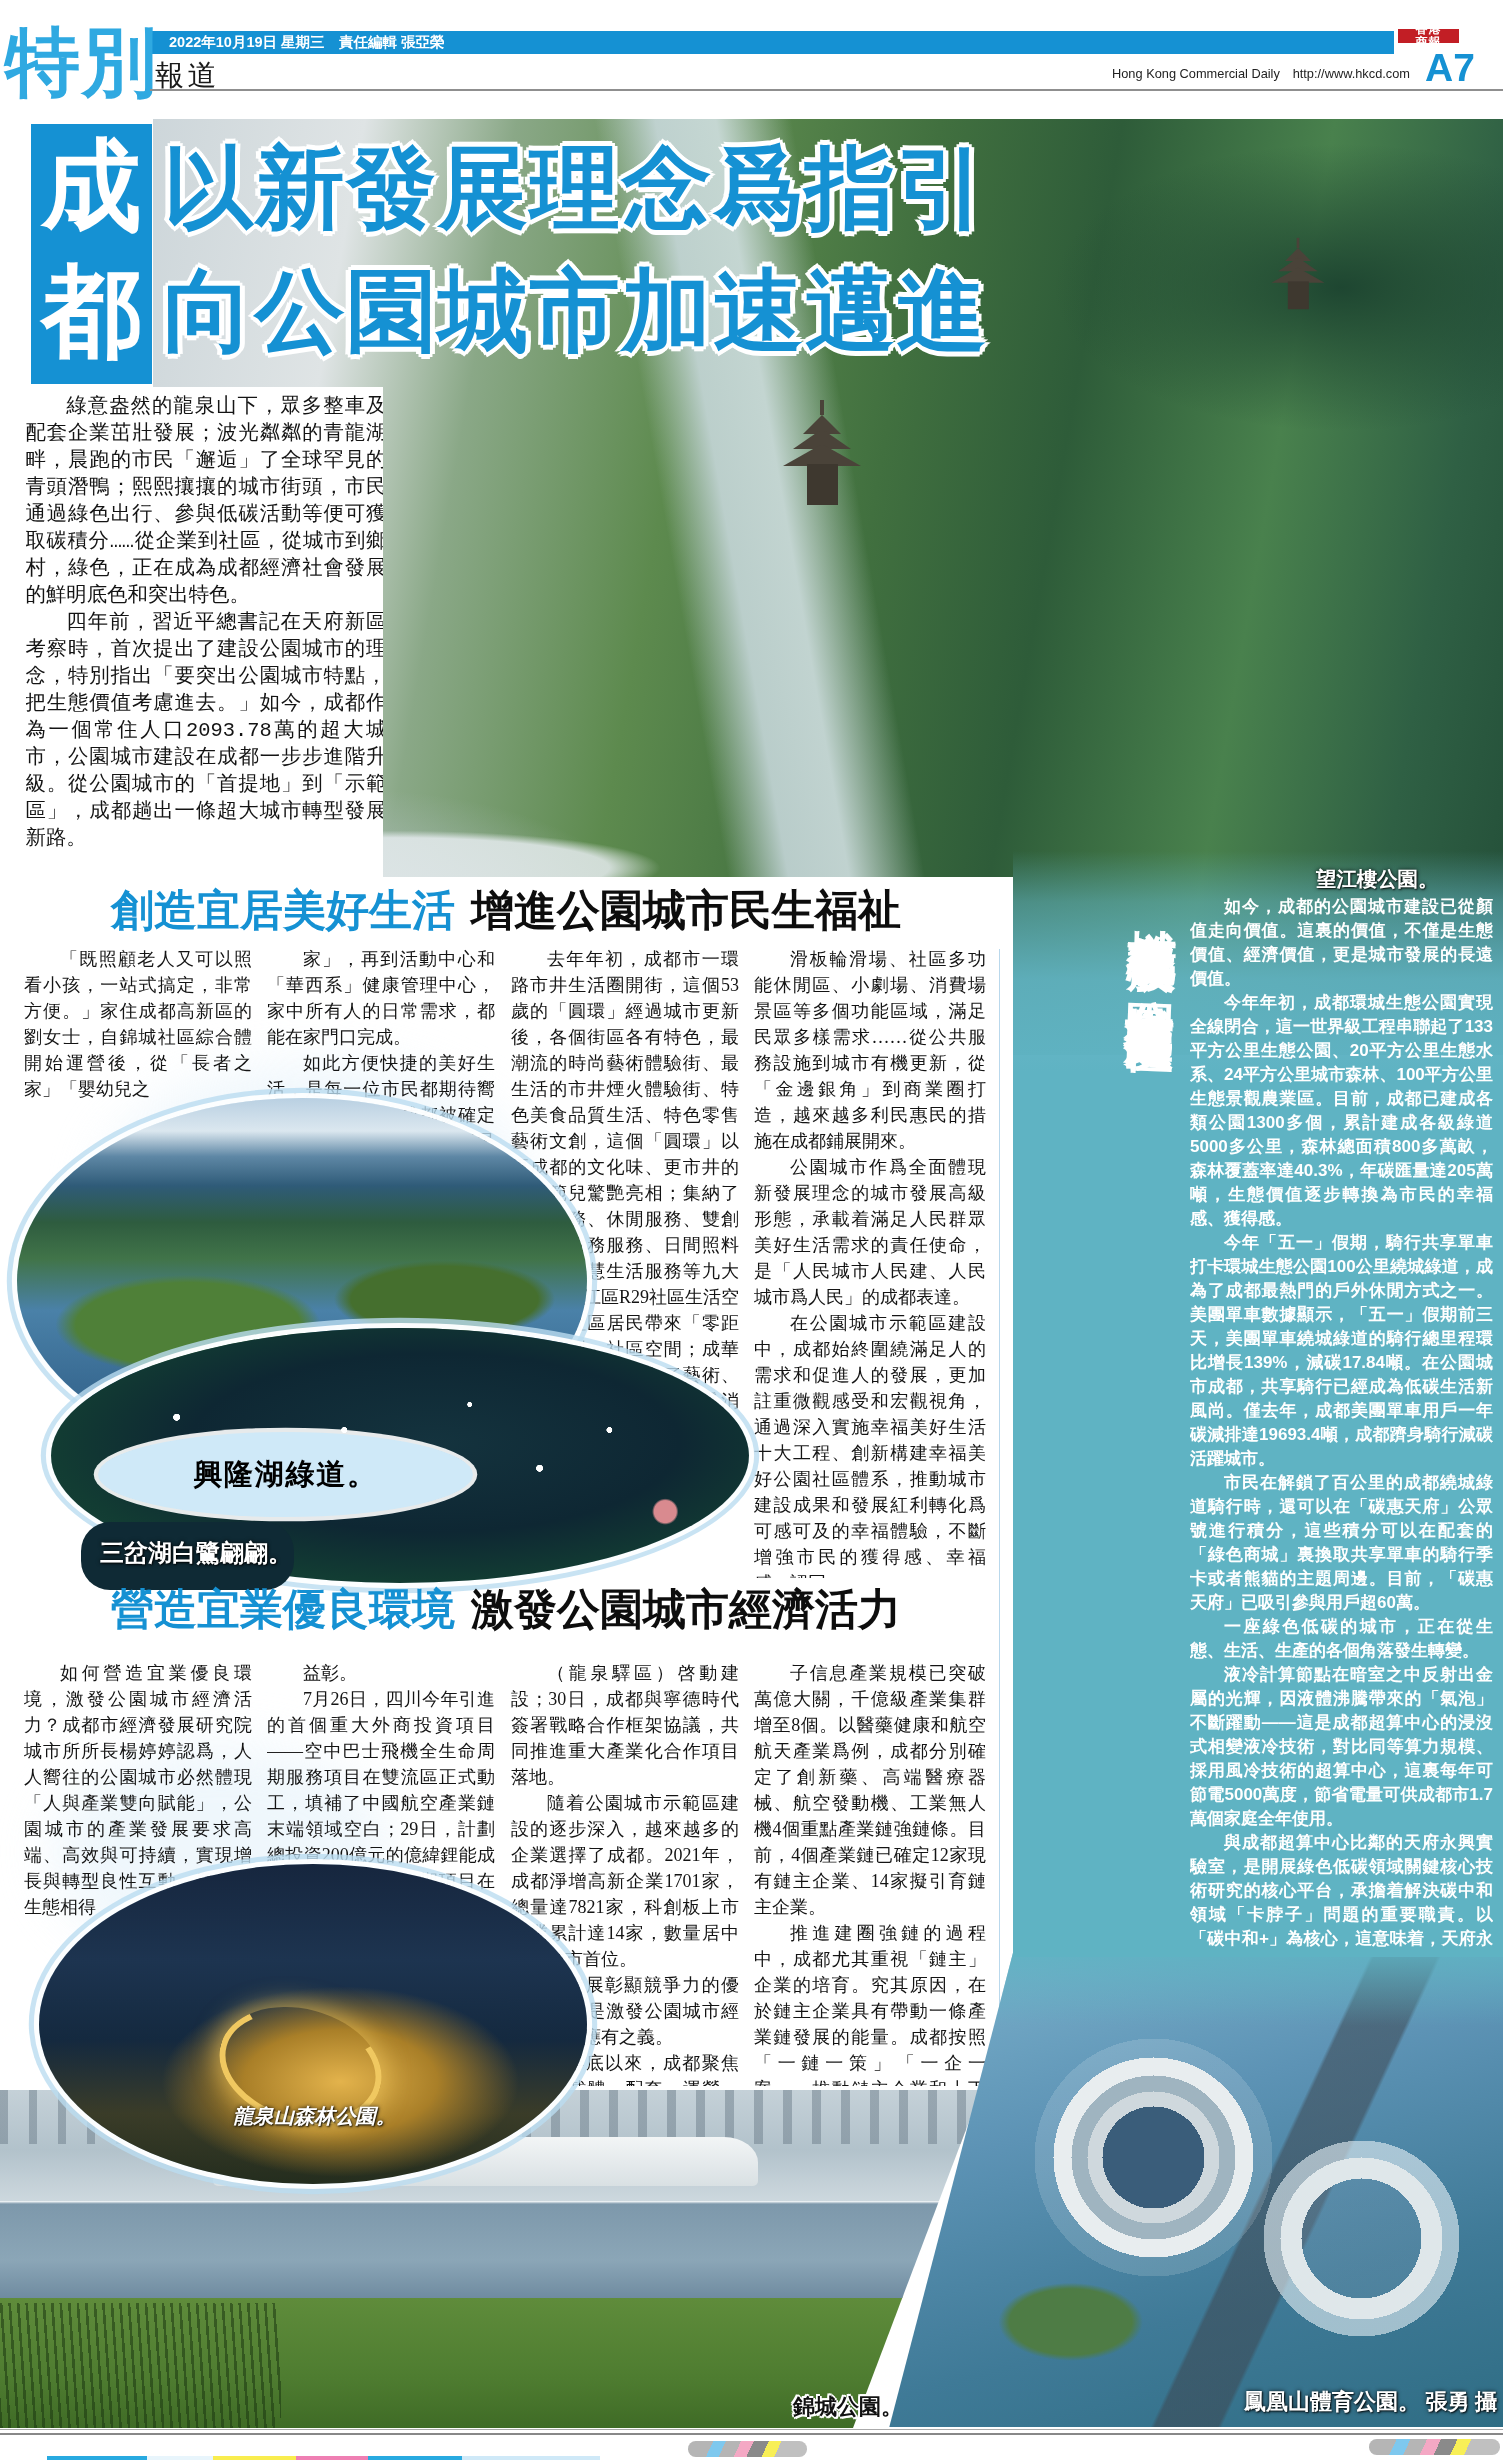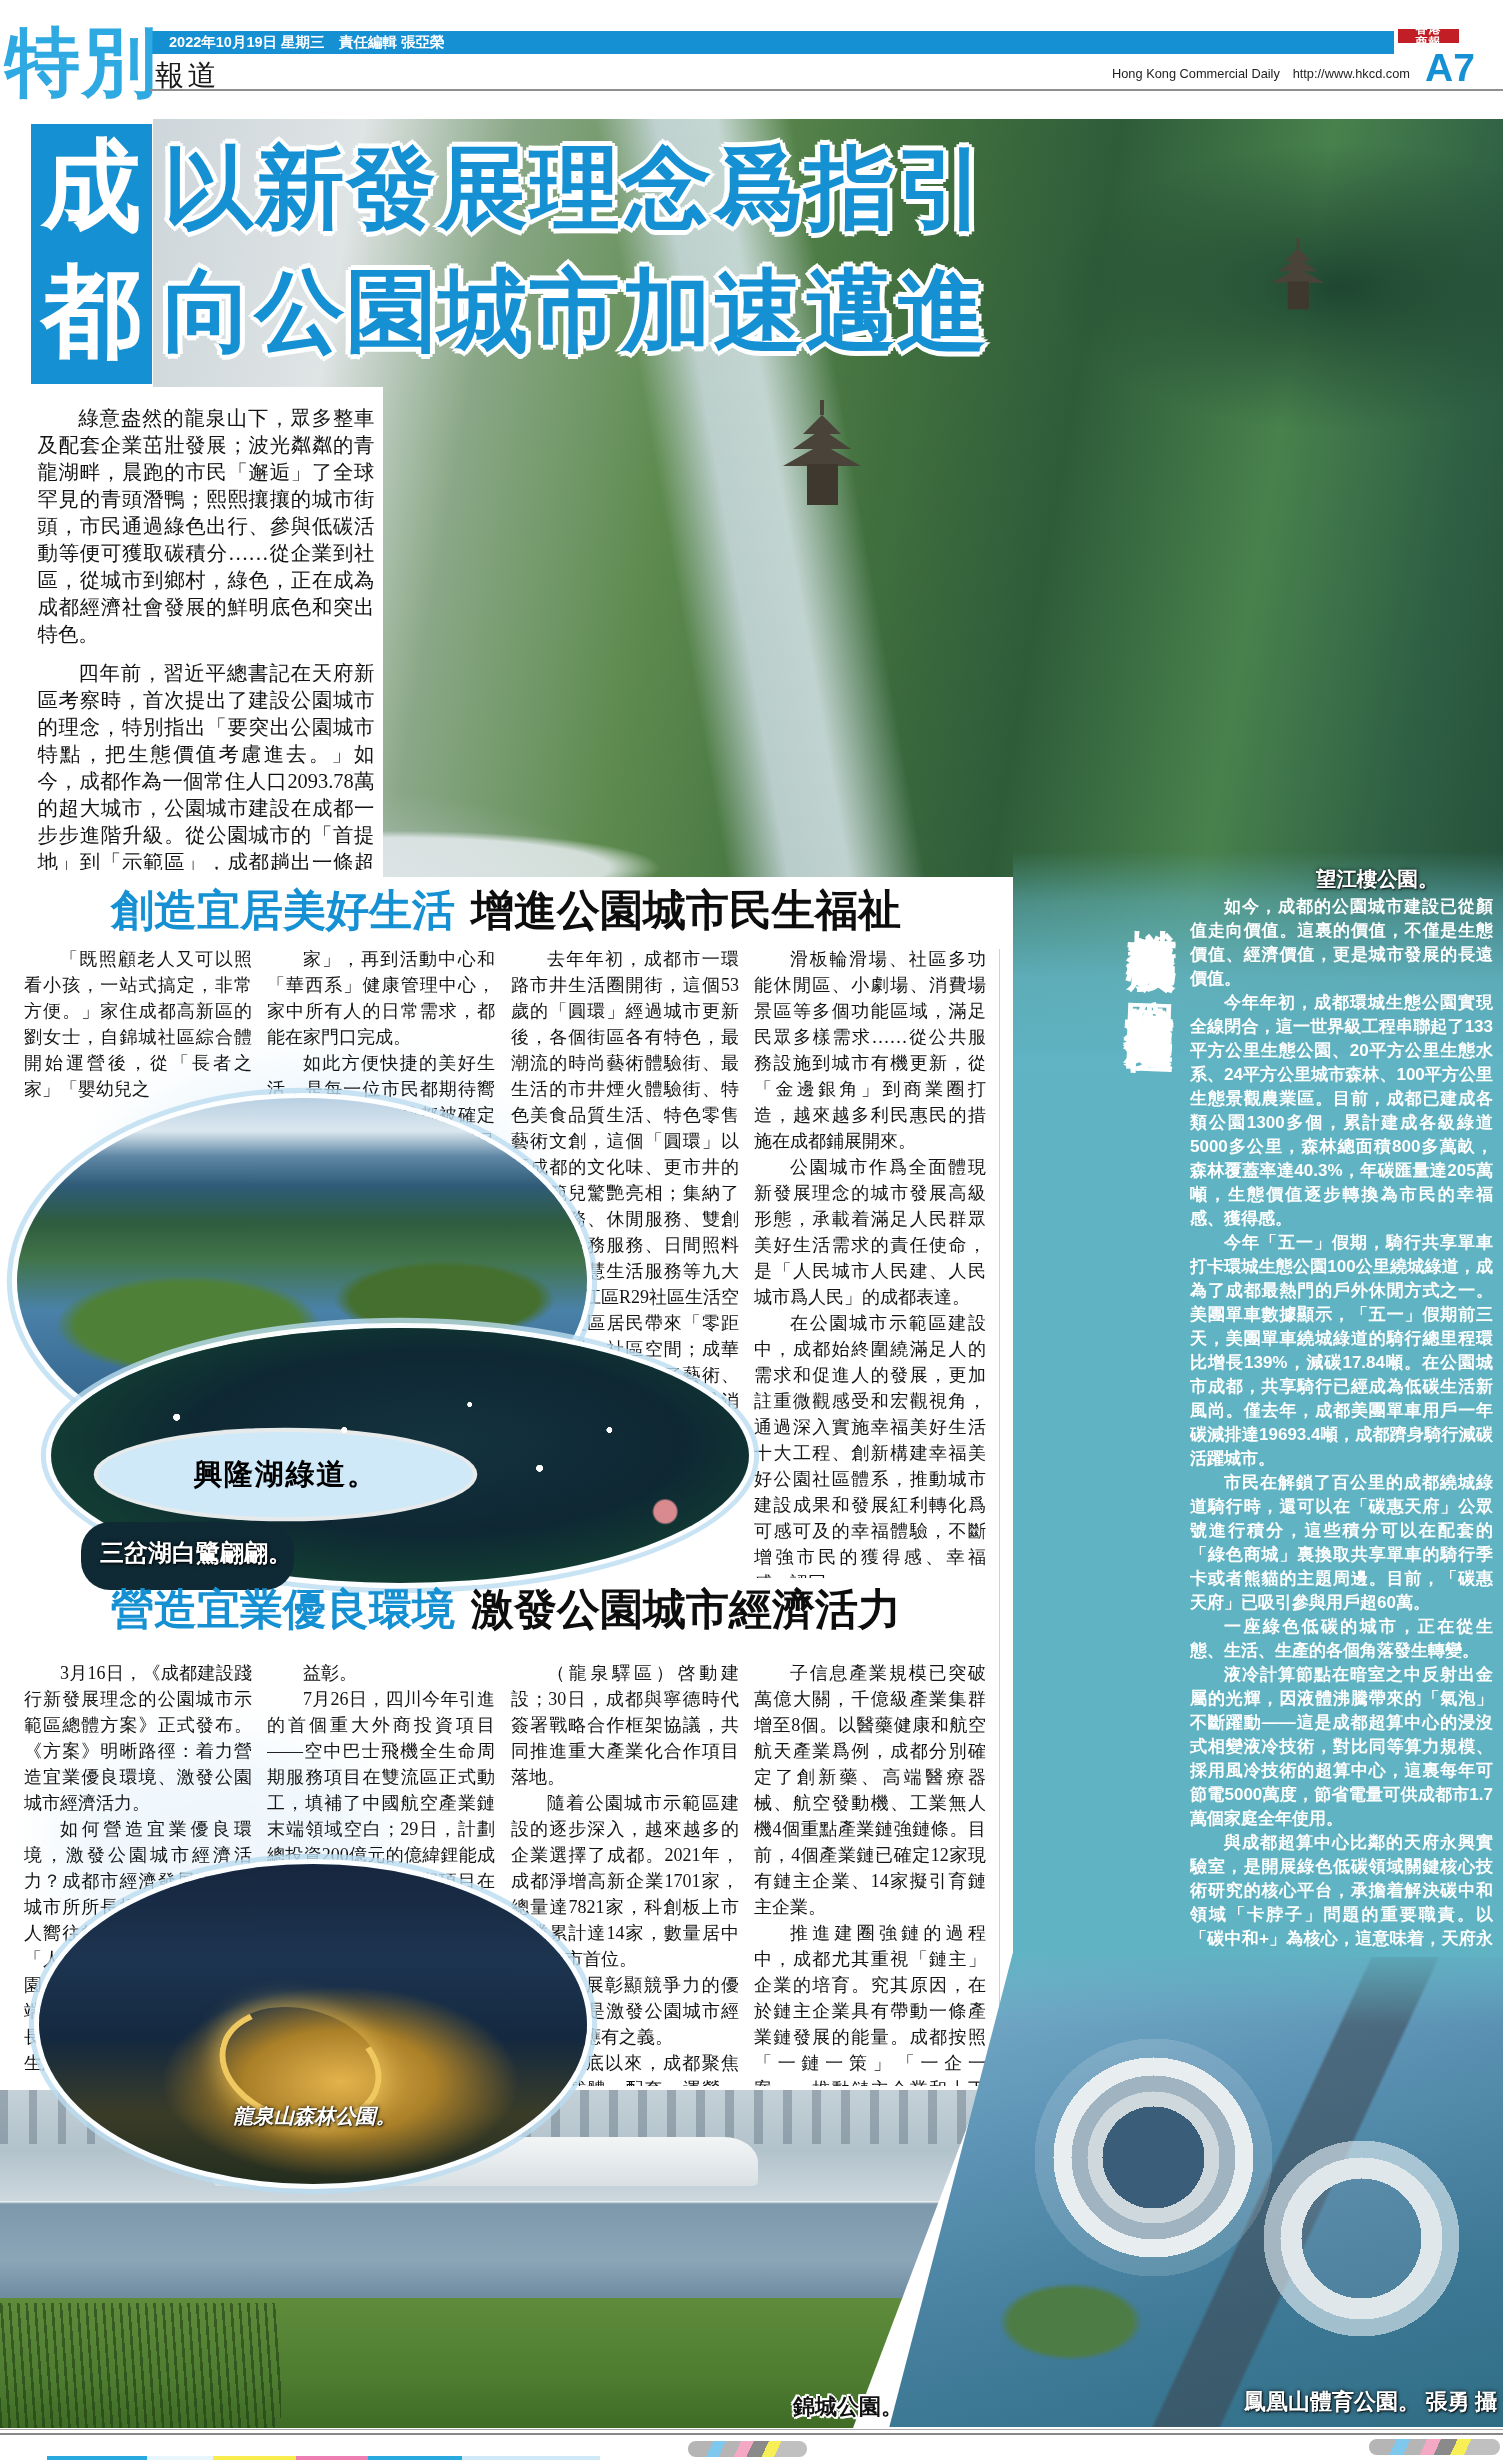--- a/index.html
+++ b/index.html
@@ -50,21 +50,21 @@
   .kicker-char{display:block;text-align:center;color:#fff;font-size:100px;line-height:126px;font-weight:700;}
   .headline-line{left:163px;width:834px;z-index:3;color:#1591d3;font-weight:900;font-size:90px;line-height:119px;
     letter-spacing:1.7px;white-space:nowrap;
     text-shadow:-3.4px 0 #fff,3.4px 0 #fff,0 -3.4px #fff,0 3.4px #fff,-2.6px -2.6px #fff,2.6px 2.6px #fff,-2.6px 2.6px #fff,2.6px -2.6px #fff,5.1px 0 #fff,-5.1px 0 #fff,0 5.1px #fff,0 -5.1px #fff;}
   #headline1{top:129px;}
   #headline2{top:252px;}
 
   
   #intro{left:25.5px;top:393px;width:361px;height:477px;z-index:1;font-size:20.4px;line-height:27px;
     text-align:justify;color:#141414;overflow:hidden;}
-  #intro p{margin:12px;text-indent:2em;}
+  #intro p{margin:0;text-indent:2em;font-family:Liberation Mono, monospace;}
 
   
   .sec-head{left:21px;width:970px;text-align:center;z-index:3;font-weight:900;font-size:43px;white-space:nowrap;}
   #s1-head{top:882px;}
   #s2-head{top:1581px;}
   .head-blue{color:#1591d3;margin-right:16px;}
   .head-black{color:#0d0d0d;}
 
   
   .col-text{position:absolute;z-index:1;font-size:18px;line-height:26px;color:#141414;text-align:justify;overflow:hidden;}
@@ -237,21 +237,20 @@
   </div>
   <div class="oval" id="oval-sancha"></div>
   <div class="abs" id="sancha-ext"></div>
   <div class="abs cap-white" id="cap-sancha">三岔湖白鷺翩翩。</div>
   <div class="abs" id="bubble-xinglong">興隆湖綠道。</div>
 
   <div class="abs sec-head" id="s2-head">
     <span class="head-blue">營造宜業優良環境</span><span class="head-black">激發公園城市經濟活力</span>
   </div>
   <div class="col-text" id="s2c1">
-      <p>3月16日，《成都建設踐行新發展理念的公園城市示範區總體方案》正式發布。《方案》明晰路徑：着力營造宜業優良環境、激發公園城市經濟活力。</p>
       <p>如何營造宜業優良環境，激發公園城市經濟活力？成都市經濟發展研究院城市所所長楊婷婷認爲，人人嚮往的公園城市必然體現「人與產業雙向賦能」，公園城市的產業發展要求高端、高效與可持續，實現增長與轉型良性互動、發展與生態相得</p>
     </div>
   <div class="col-text" id="s2c2">
       <p>益彰。</p>
       <p>7月26日，四川今年引進的首個重大外商投資項目——空中巴士飛機全生命周期服務項目在雙流區正式動工，填補了中國航空產業鏈末端領域空白；29日，計劃總投資200億元的億緯鋰能成都動力儲能電池一期項目在成都經開區</p>
     </div>
   <div class="col-text" id="s2c3">
       <p>（龍泉驛區）啓動建設；30日，成都與寧德時代簽署戰略合作框架協議，共同推進重大產業化合作項目落地。</p>
       <p>隨着公園城市示範區建設的逐步深入，越來越多的企業選擇了成都。2021年，成都淨增高新企業1701家，總量達7821家，科創板上市企業累計達14家，數量居中西部城市首位。</p>
       <p>「發展彰顯競爭力的優勢產業」是激發公園城市經濟活力的應有之義。</p>

